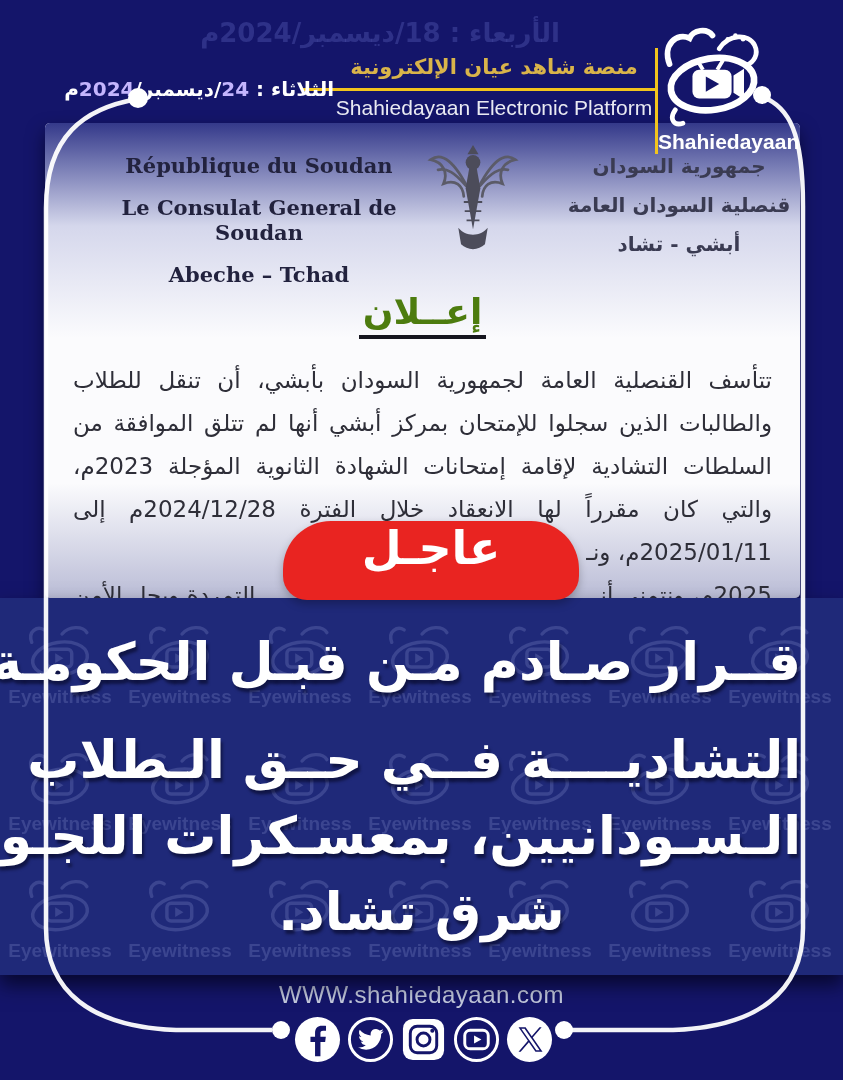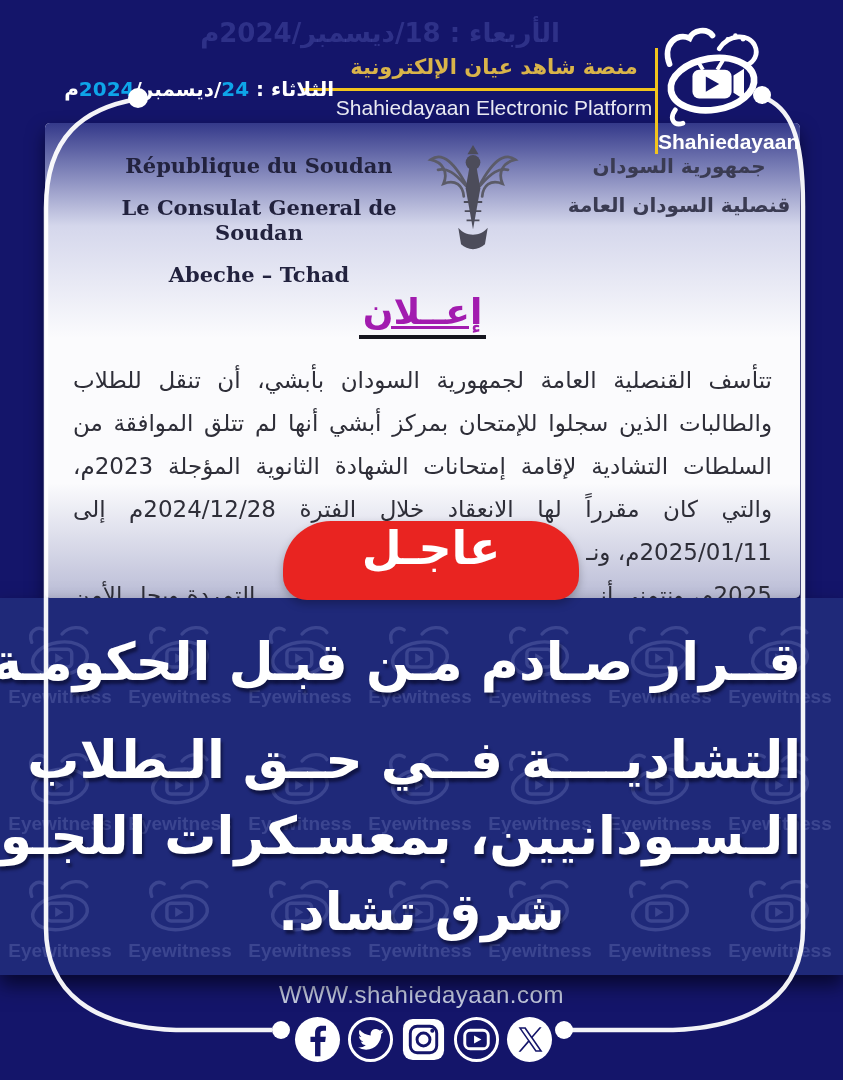--- a/index.html
+++ b/index.html
@@ -8,42 +8,42 @@
 
   
   .ghost-date{position:absolute;right:283px;top:18px;font-size:26px;font-weight:bold;
               direction:rtl;color:rgba(110,115,205,.30);letter-spacing:1px;z-index:16;}
   .brand-block{position:absolute;left:332px;top:50px;width:324px;text-align:center;z-index:16;}
   .brand-ar{color:#d9b44a;font-size:21px;font-weight:bold;direction:rtl;line-height:34px;}
   .brand-underline{height:3px;background:#f2c41d;margin:4px 0 5px -30px;}
   .brand-en{color:#e9eaf2;font-size:21px;font-family:"Liberation Sans",sans-serif;}
   .post-date{position:absolute;left:148px;top:77px;width:186px;direction:rtl;text-align:left;
              font-size:20px;font-weight:bold;color:#ffffff;z-index:16;white-space:nowrap;}
-  .post-date .yellow{color:#0ea5e9;}
+  .post-date .yellow{color:#c4b5fd;}
   .v-sep{position:absolute;left:655px;top:48px;width:3px;height:106px;background:#f2c41d;z-index:16;}
   .logo{position:absolute;left:660px;top:24px;width:105px;height:104px;z-index:16;}
   .logo-caption{position:absolute;left:658px;top:130px;width:120px;text-align:center;color:#ffffff;
                 font-size:21px;font-weight:bold;font-family:"Liberation Sans",sans-serif;z-index:16;}
 
   
   .doc{position:absolute;left:45px;top:123px;width:755px;height:475px;background:#fbfbfd;
        border-radius:5px;box-shadow:0 9px 18px rgba(0,0,20,.6);overflow:hidden;z-index:10;}
   .doc-grad-top{position:absolute;left:0;right:0;top:0;height:215px;
        background:linear-gradient(180deg,#34398a 0%,rgba(86,92,162,.8) 20%,rgba(160,165,212,.42) 48%,rgba(255,255,255,0) 100%);}
   .doc-grad-bottom{position:absolute;left:0;right:0;bottom:0;height:115px;
        background:linear-gradient(0deg,rgba(108,113,168,.45),rgba(255,255,255,0));}
   .doc-fr{position:absolute;left:46px;top:30px;width:336px;text-align:center;
           font-family:"DejaVu Serif",serif;font-weight:bold;color:#22223e;font-size:21px;}
   .doc-fr div{margin-bottom:17px;}
   .doc-emblem{position:absolute;left:382px;top:8px;width:92px;height:142px;}
   .doc-ar{position:absolute;left:518px;top:24px;width:232px;text-align:center;direction:rtl;
           font-size:20px;color:#3a3b52;line-height:39px;font-weight:bold;}
   .doc-title-row{position:absolute;left:0;right:0;top:168px;text-align:center;}
-  .doc-title-row span{display:inline-block;font-size:36px;font-weight:bold;color:#a21caf;
-          border-bottom:4px solid #16161f;padding:0 4px 3px;direction:rtl;text-decoration:underline;}
+  .doc-title-row span{display:inline-block;font-size:36px;font-weight:bold;color:#4d7c0f;
+          border-bottom:4px solid #16161f;padding:0 4px 3px;direction:rtl;}
   .doc-body{position:absolute;left:28px;right:28px;top:236px;direction:rtl;
             font-size:23px;color:#2e2e38;}
   .doc-line{height:43px;line-height:43px;text-align:justify;text-align-last:justify;overflow:hidden;}
   .doc-line.split{display:flex;justify-content:space-between;text-align-last:auto;}
 
   
   .badge{position:absolute;left:283px;top:521px;width:296px;height:79px;background:#e92421;
          border-radius:48px 48px 24px 24px;z-index:30;display:flex;
          justify-content:center;box-shadow:0 4px 8px rgba(0,0,0,.25);}
   .badge span{color:#fff;font-size:46px;font-weight:bold;direction:rtl;padding-bottom:6px;}
@@ -132,20 +132,21 @@
         <path d="M44 18 L50 8 L56 18 Z"></path>
       </g>
       <g fill="none" stroke="#4c4c5a" stroke-width="2">
         <path d="M40 70 L60 70 M41 80 L59 80 M43 90 L57 90"></path>
       </g>
     </svg>
 
     <div class="doc-ar">
       <div>جمهورية السودان</div>
       <div>قنصلية السودان العامة</div>
+      <div>أبشي - تشاد</div>
     </div>
 
     <div class="doc-title-row">
       <span>إعــلان</span>
     </div>
 
     <div class="doc-body">
       <div class="doc-line">تتأسف القنصلية العامة لجمهورية السودان بأبشي، أن تنقل للطلاب</div>
       <div class="doc-line">والطالبات الذين سجلوا للإمتحان بمركز أبشي أنها لم تتلق الموافقة من</div>
       <div class="doc-line">السلطات التشادية لإقامة إمتحانات الشهادة الثانوية المؤجلة 2023م،</div>

